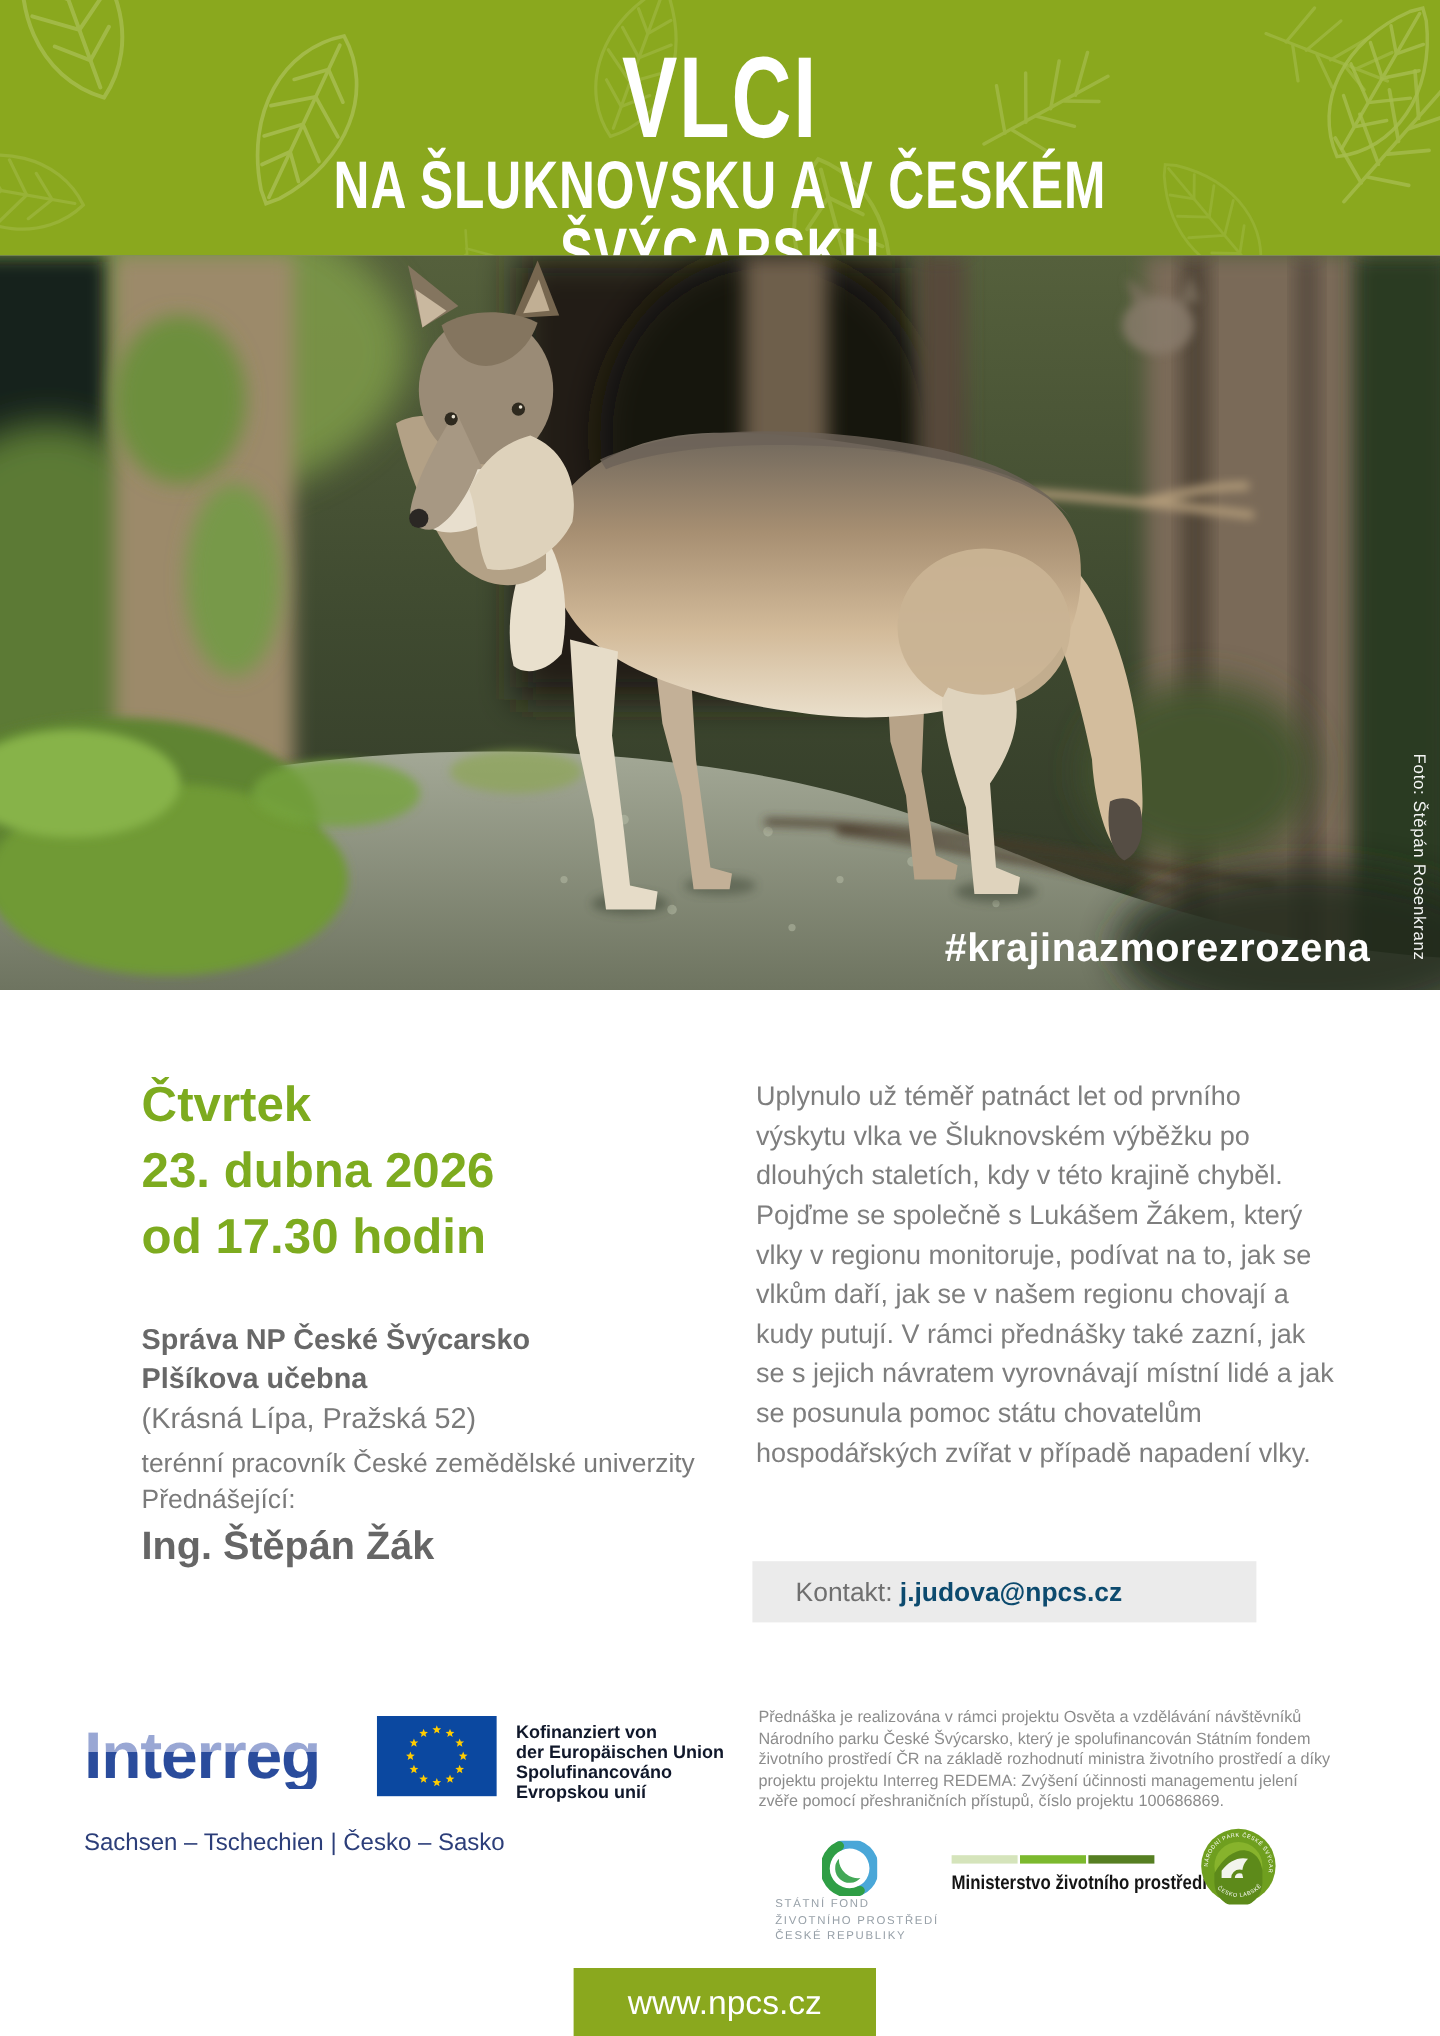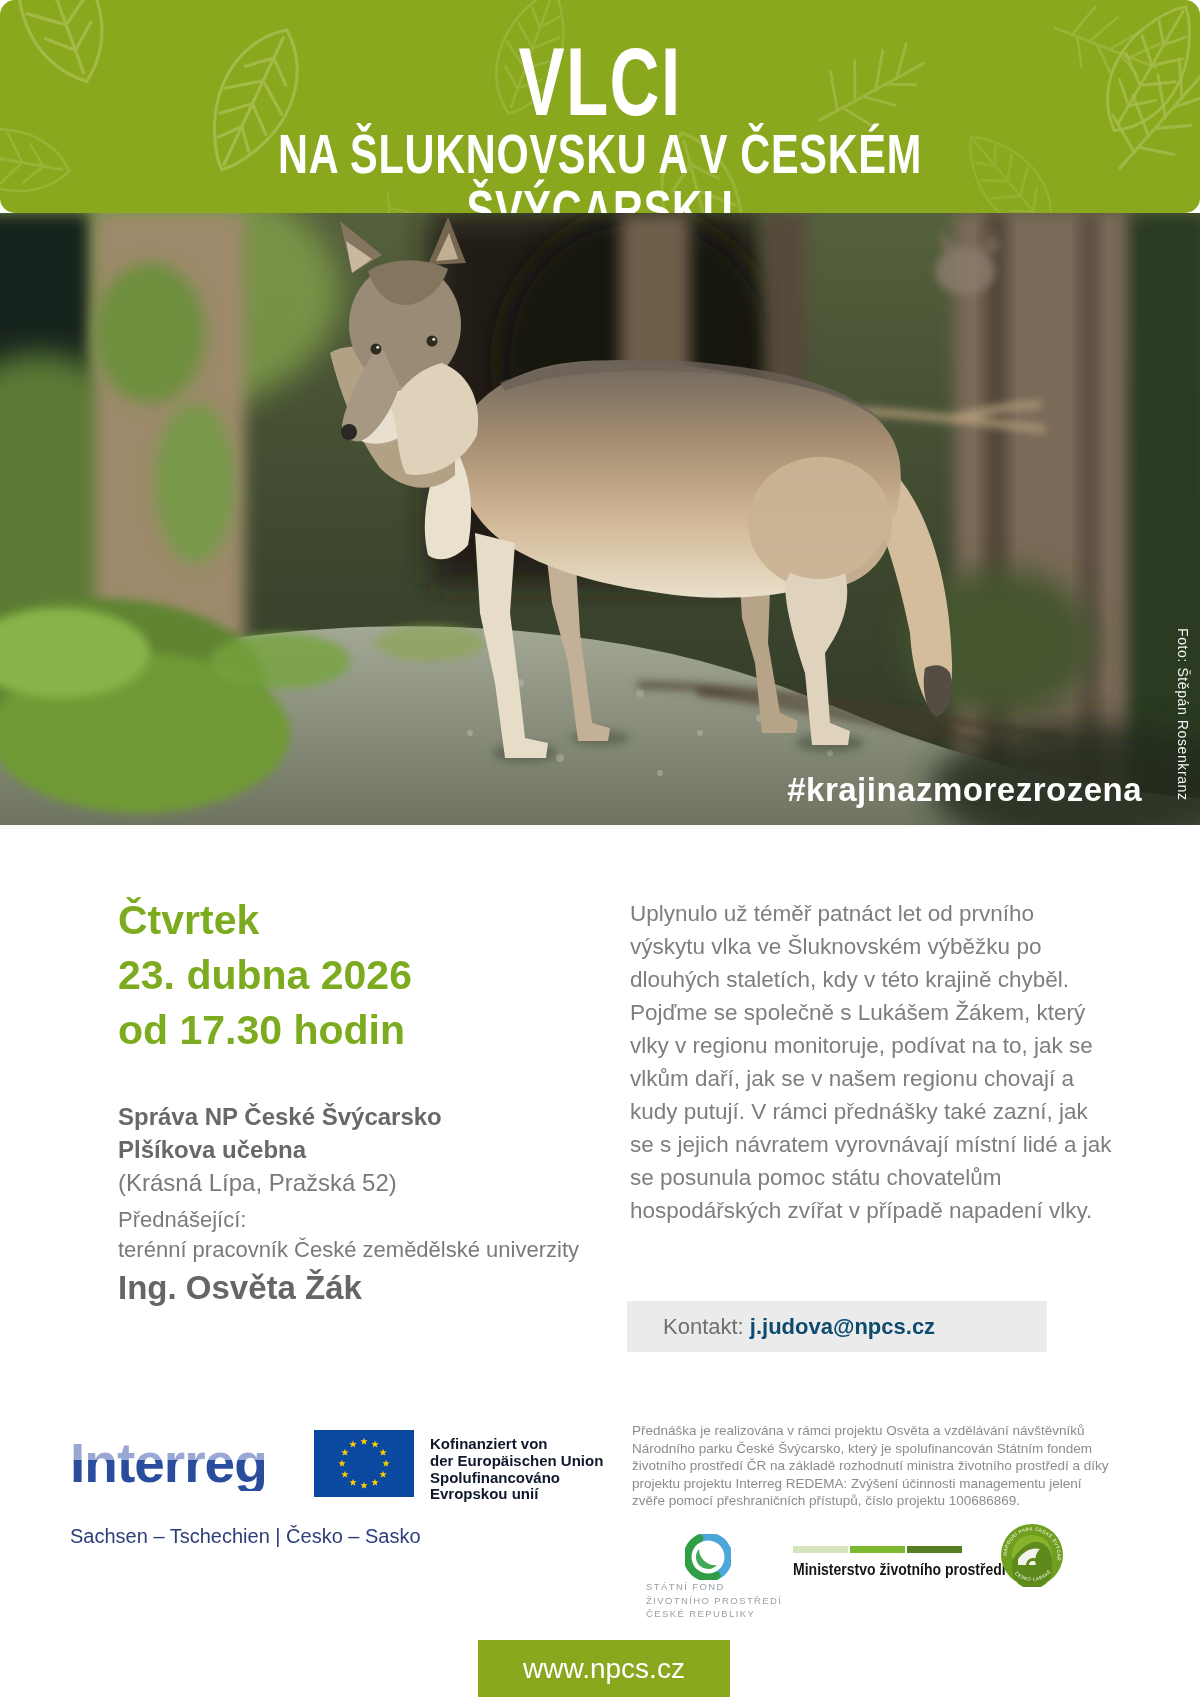--- a/index.html
+++ b/index.html
@@ -1,20 +1,20 @@
 <!DOCTYPE html>
 <html><head>
 <meta charset="utf-8">
 <style>
   html,body{margin:0;padding:0;background:#ffffff;}
   .page{position:relative;width:1200px;height:1697px;background:#fff;overflow:hidden;
         font-family:"Liberation Sans",sans-serif;}
 
   
-  .header{position:absolute;top:0;left:0;width:1200px;height:213px;background:#8aa81e;overflow:hidden;border-radius:15px;}
+  .header{position:absolute;top:0;left:0;width:1200px;height:213px;background:#8aa81e;overflow:hidden;}
   .header svg{position:absolute;top:0;left:0;}
   .header-text{position:absolute;left:0;width:100%;text-align:center;color:#fff;font-weight:bold;line-height:1;}
   .title{top:34px;font-size:96px;letter-spacing:2px;transform:scaleX(.72);}
   .subtitle{top:126px;font-size:56px;letter-spacing:1px;transform:scaleX(.74);}
 
   
   .photo{position:absolute;top:213px;left:0;width:1200px;height:612px;overflow:hidden;background:#3b4230;}
   .photo svg{display:block;}
   .hashtag{position:absolute;right:58px;bottom:16px;color:#fff;font-size:33px;font-weight:bold;letter-spacing:.5px;}
   .credit{position:absolute;right:9px;bottom:24px;color:#fff;font-size:14px;writing-mode:vertical-rl;
@@ -217,23 +217,23 @@
     <div>od 17.30 hodin</div>
   </div>
 
   <div class="venue">
     <div class="bold">Správa NP České Švýcarsko</div>
     <div class="bold">Plšíkova učebna</div>
     <div>(Krásná Lípa, Pražská 52)</div>
   </div>
 
   <div class="speaker">
+    <div>terénní pracovník České zemědělské univerzity</div>
     <div>Přednášející:</div>
-    <div>terénní pracovník České zemědělské univerzity</div>
-    <div class="speaker-name">Ing. Osvěta Žák</div>
+    <div class="speaker-name">Ing. Štěpán Žák</div>
   </div>
 
   <div class="desc">Uplynulo už téměř patnáct let od prvního výskytu vlka ve Šluknovském výběžku po dlouhých staletích, kdy v této krajině chyběl. Pojďme se společně s Lukášem Žákem, který vlky v regionu monitoruje, podívat na to, jak se vlkům daří, jak se v našem regionu chovají a kudy putují. V rámci přednášky také zazní, jak se s jejich návratem vyrovnávají místní lidé a jak se posunula pomoc státu chovatelům hospodářských zvířat v případě napadení vlky.</div>
 
   <div class="contact">
     <span>Kontakt:</span>
     <span> </span>
     <span class="mail">j.judova@npcs.cz</span>
   </div>
 

